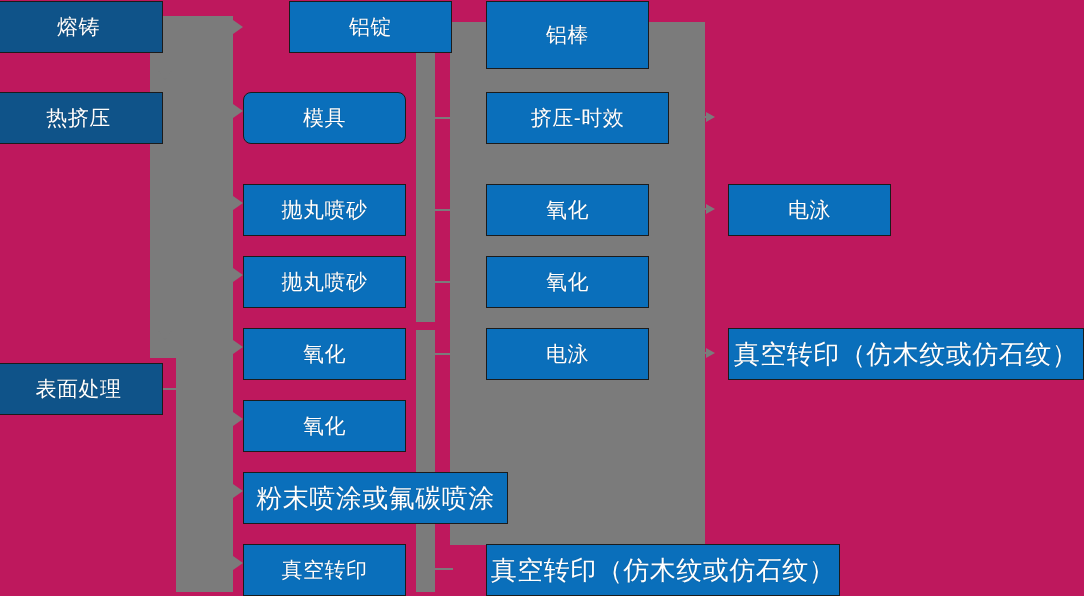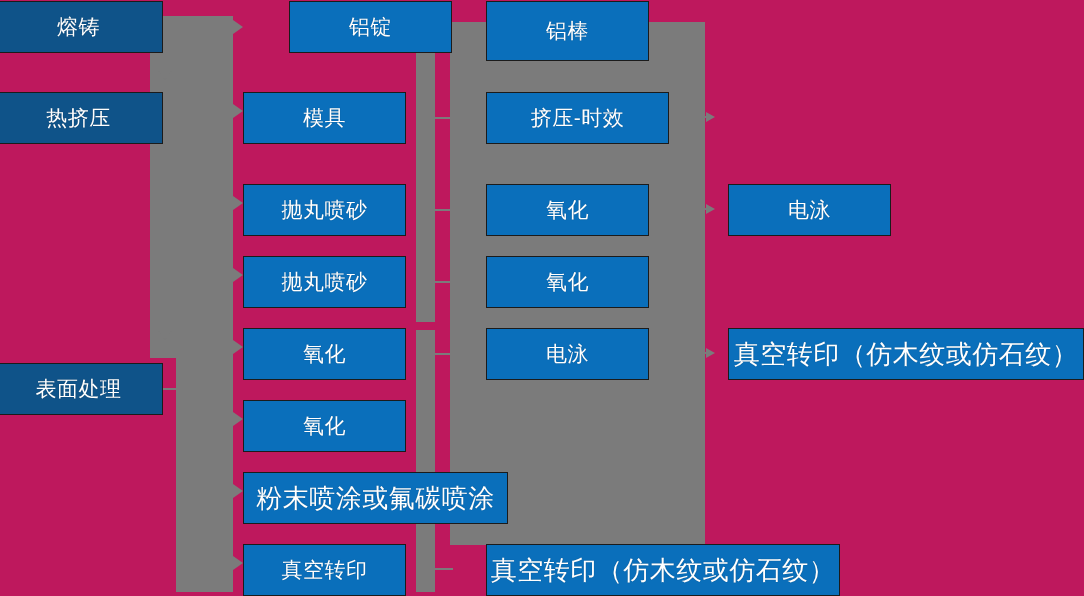--- a/index.html
+++ b/index.html
@@ -131,21 +131,21 @@
   </div>
 
   <div class="box box-dark" style="left:-6px; top:363px; width:169px; height:52px;">
     <span>表面处理</span>
   </div>
 
   <div class="box box-mid" style="left:243px; top:1px; width:163px; height:52px;margin-left:46px;">
     <span>铝锭</span>
   </div>
 
-  <div class="box box-mid" style="left:243px; top:92px; width:163px; height:52px;">
+  <div class="box box-mid" style="left:243px; top:92px; width:163px; height:52px;border-radius:8px;">
     <span>模具</span>
   </div>
 
   <div class="box box-mid" style="left:243px; top:184px; width:163px; height:52px;">
     <span>抛丸喷砂</span>
   </div>
 
   <div class="box box-mid" style="left:243px; top:256px; width:163px; height:52px;">
     <span>抛丸喷砂</span>
   </div>
@@ -159,21 +159,21 @@
   </div>
 
   <div class="box box-mid wide" style="left:243px; top:472px; width:265px; height:52px;">
     <span>粉末喷涂或氟碳喷涂</span>
   </div>
 
   <div class="box box-mid" style="left:243px; top:544px; width:163px; height:52px;">
     <span>真空转印</span>
   </div>
 
-  <div class="box box-mid" style="left:486px; top:1px; width:163px; height:60px;">
+  <div class="box box-mid" style="left:486px; top:1px; width:163px; height:68px;">
     <span>铝棒</span>
   </div>
 
   <div class="box box-mid" style="left:486px; top:92px; width:183px; height:52px;">
     <span>挤压-时效</span>
   </div>
 
   <div class="box box-mid" style="left:486px; top:184px; width:163px; height:52px;">
     <span>氧化</span>
   </div>

